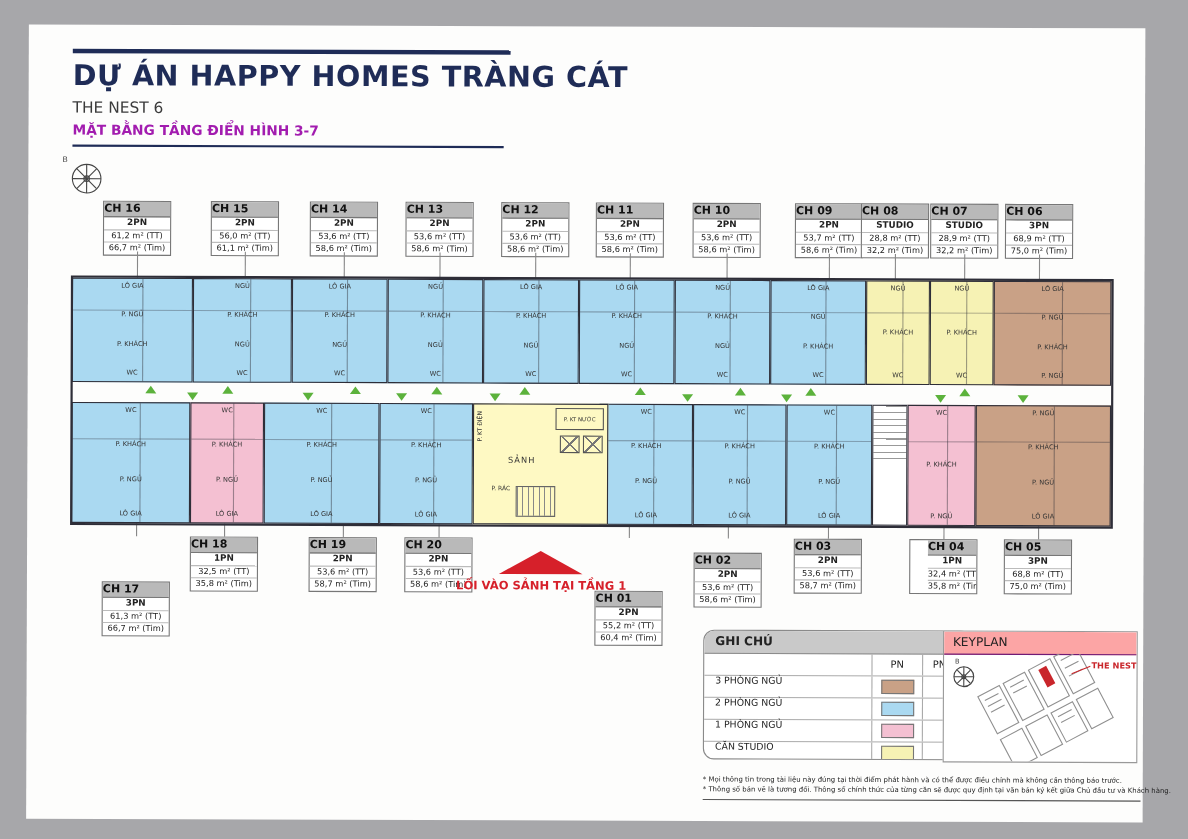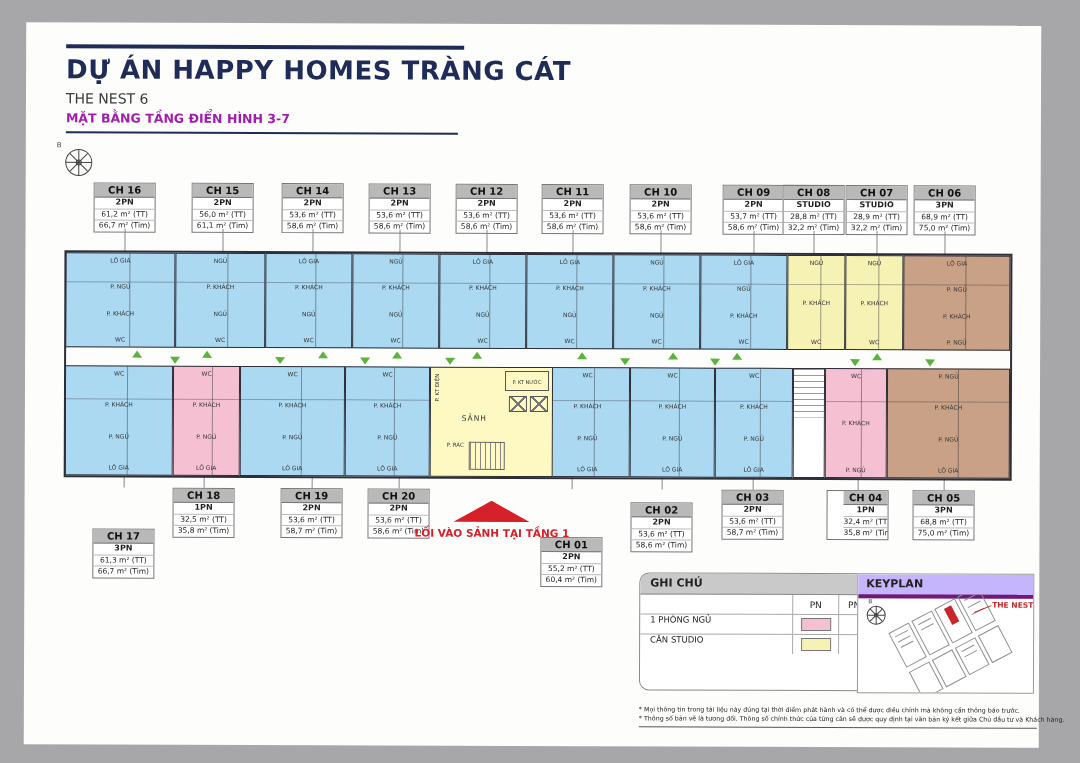--- a/index.html
+++ b/index.html
@@ -10,21 +10,21 @@
   
   .hline1{position:absolute;left:40px;top:22px;width:398px;height:4px;background:#1f2c57}
   .title{position:absolute;left:40px;top:32px;font-size:26px;font-weight:bold;color:#1f2c57;letter-spacing:.5px;white-space:nowrap}
   .sub{position:absolute;left:40px;top:68px;font-size:14px;color:#3a3a3a}
   .plantitle{position:absolute;left:40px;top:88px;font-size:12.5px;font-weight:bold;color:#a21caf}
   .hline2{position:absolute;left:40px;top:109px;width:392px;height:2px;background:#1f2c57}
   .compass1{position:absolute;left:30px;top:116px}
   .compass1 line,.compass1 circle,.compass2 line,.compass2 circle{stroke:#444;fill:none;stroke-width:1}
   
   .ulabel{position:absolute;width:62px;background:#fff;border:1px solid #777;box-sizing:border-box}
-  .uhead{background:#b9b9b9;border-bottom:1px solid #777;font-size:10px;font-weight:bold;text-align:center;height:13px;line-height:13px;color:#111}
+  .uhead{background:#b9b9b9;border-bottom:1px solid #777;font-size:10px;font-weight:bold;text-align:left;height:13px;line-height:13px;color:#111}
   .urow{font-size:7.5px;text-align:center;height:10.5px;line-height:10.5px;border-bottom:1px solid #bbb;color:#222;white-space:nowrap;overflow:hidden}
   .urow:last-child{border-bottom:none}
   .utype{font-weight:bold;font-size:8px}
   .conn{position:absolute;width:1px;background:#888}
   
   .unit{position:absolute;border:1.2px solid #2e2e38;box-sizing:border-box;display:flex;flex-direction:column;
         justify-content:space-between;align-items:center;padding:4px 0}
   .unit span{font-size:6px;color:#333;line-height:1;white-space:nowrap;position:relative;z-index:1}
   .unit::before{content:"";position:absolute;top:0;bottom:0;left:58%;width:1px;background:rgba(46,46,56,.45)}
   .unit::after{content:"";position:absolute;left:0;right:0;top:30%;height:1px;background:rgba(46,46,56,.35)}
@@ -55,21 +55,21 @@
   .lg-head{height:20px;background:#c9c9c9;border-bottom:1px solid #8a8a8a;font-size:11px;font-weight:bold;color:#222;line-height:20px;padding-left:10px}
   .lg-row{display:flex;height:19px;border-bottom:1px solid #aaa;font-size:8.5px;color:#222}
   .lg-row:last-child{border-bottom:none}
   .lg-label{flex:1;padding-left:10px;white-space:nowrap}
   .lg-c1{width:46px;border-left:1px solid #aaa;height:100%;display:flex;align-items:center;justify-content:center;box-sizing:border-box}
   .lg-c2{width:44px;border-left:1px solid #aaa;height:100%;display:flex;align-items:center;justify-content:center;box-sizing:border-box}
   .lg-hdr{font-size:9px}
   .lg-swatch{width:30px;height:13px;border:1px solid #777;box-sizing:border-box}
   
   .keyplan{position:absolute;left:833px;top:548px;width:177px;height:120px;border:1px solid #999;background:#fff;box-sizing:border-box;overflow:hidden}
-  .kp-head{height:20px;background:#c4b5fd;border-bottom:4px solid #701a75;font-size:11px;font-weight:bold;color:#222;line-height:20px;padding-left:8px}
+  .kp-head{height:20px;background:#fca5a5;border-bottom:1px solid #701a75;font-size:11px;font-weight:normal;color:#222;line-height:20px;padding-left:8px}
   .compass2{position:absolute;left:3px;top:22px}
   .kp-map{position:absolute;left:20px;top:20px}
   
   .fn{position:absolute;left:615px;width:398px;font-size:6.3px;color:#222;white-space:nowrap}
   .fn1{top:681px}.fn2{top:690px}
   .fnline{position:absolute;left:615px;top:702px;width:398px;height:1px;background:#555}
 </style>
 </head>
 <body>
 
@@ -383,20 +383,34 @@
 
   <div class="ent-arrow"></div>
   <div class="ent-text">LỐI VÀO SẢNH TẠI TẦNG 1</div>
 
   <div class="legend">
     <div class="lg-head">GHI CHÚ</div>
     <div class="lg-row lg-hdr">
       <div class="lg-label"></div>
       <div class="lg-c1">PN</div>
       <div class="lg-c2">PN+1</div>
+    </div>
+    <div class="lg-row">
+      <div class="lg-label">3 PHÒNG NGỦ</div>
+      <div class="lg-c1">
+          <div class="lg-swatch" style="background: rgb(201, 161, 134);"></div>
+        </div>
+      <div class="lg-c2"></div>
+    </div>
+    <div class="lg-row">
+      <div class="lg-label">2 PHÒNG NGỦ</div>
+      <div class="lg-c1">
+          <div class="lg-swatch" style="background: rgb(170, 217, 241);"></div>
+        </div>
+      <div class="lg-c2"></div>
     </div>
     <div class="lg-row">
       <div class="lg-label">1 PHÒNG NGỦ</div>
       <div class="lg-c1">
           <div class="lg-swatch" style="background: rgb(244, 192, 210);"></div>
         </div>
       <div class="lg-c2"></div>
     </div>
     <div class="lg-row">
       <div class="lg-label">CĂN STUDIO</div>

